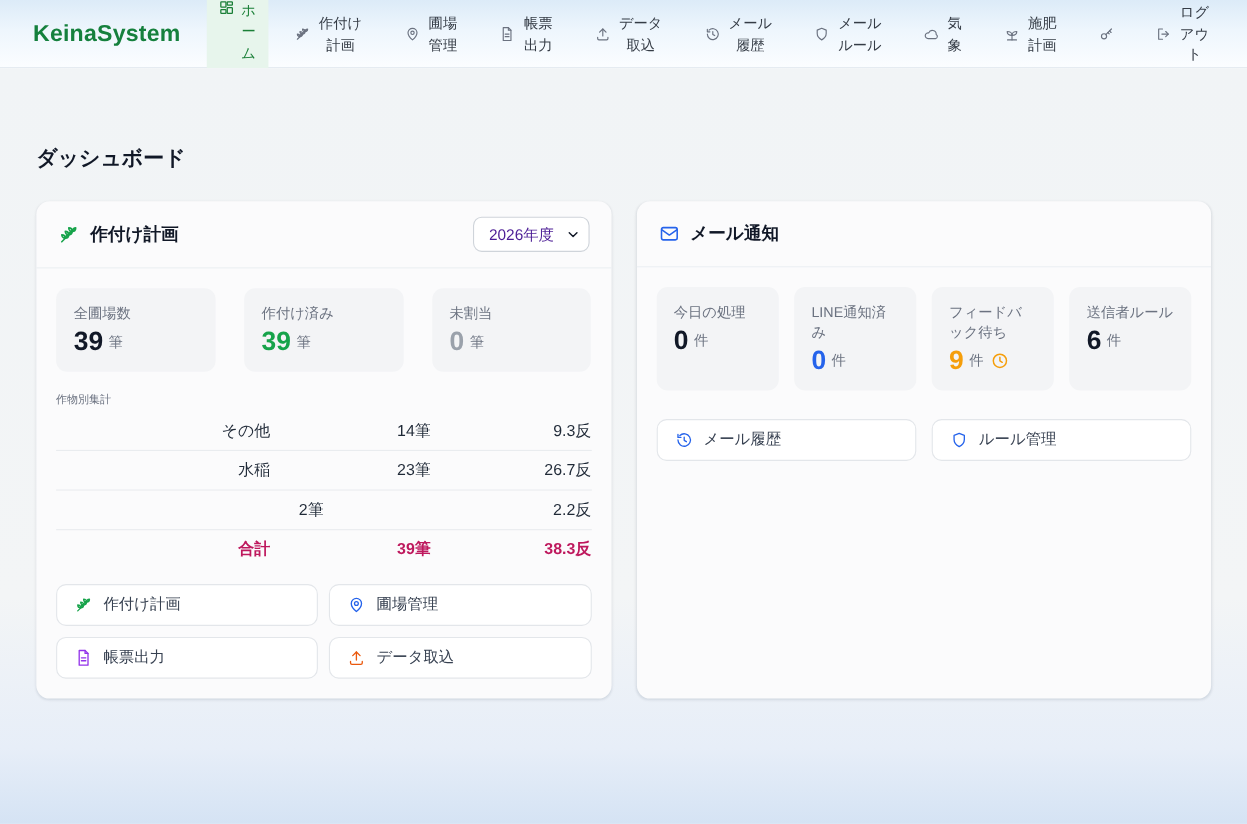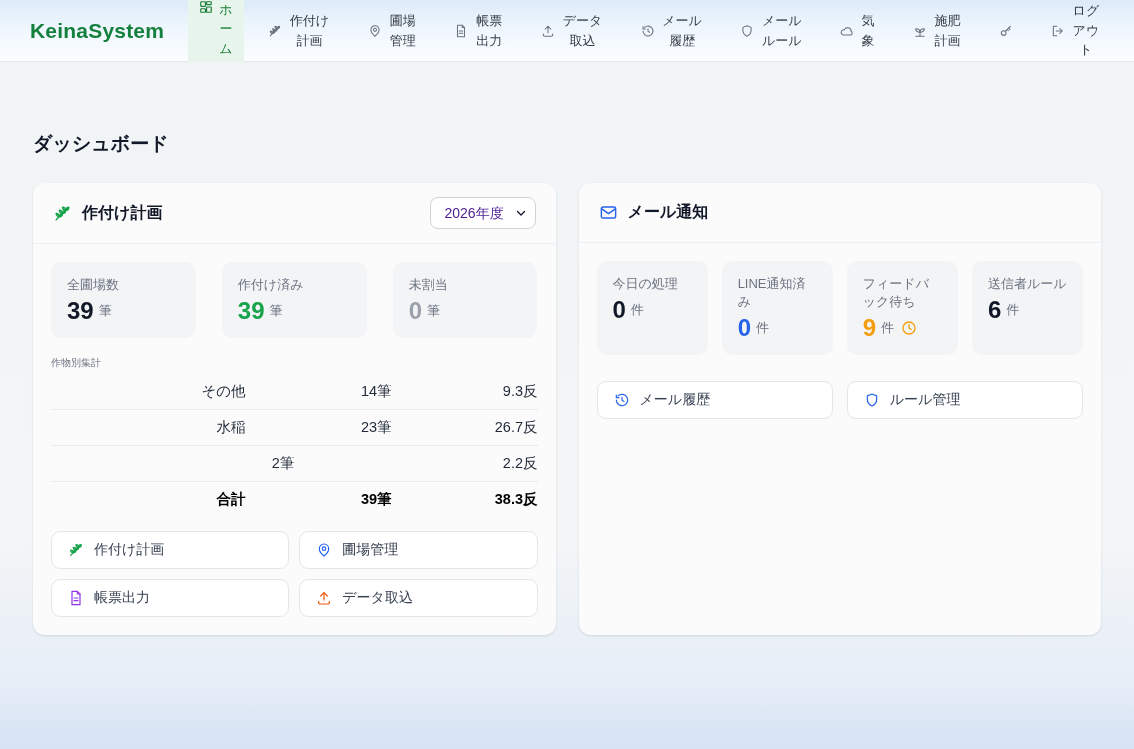--- a/index.html
+++ b/index.html
@@ -91,21 +91,21 @@
 
   .crop-label { font-size:10px; color:#6b7280; margin:18px 0 4px 0; }
   .crop-row {
     display:flex; align-items:center; padding:8px 0;
     border-bottom:1px solid #e9ecef; font-size:14.5px; color:#1f2937;
   }
   .crop-row:last-child { border-bottom:none; }
   .crop-row .c-name { flex:1 1 40%; text-align:right; }
   .crop-row .c-count { flex:1 1 30%; text-align:right; }
   .crop-row .c-area { flex:1 1 30%; text-align:right; }
-  .crop-row.total { font-weight:bold; color:#000000; }
+  .crop-row.total { font-weight:bold; color:#be185d; }
 
   .btn-grid { display:grid; grid-template-columns:1fr 1fr; gap:10px; margin-top:14px; }
   .action-btn {
     display:flex; align-items:center; gap:10px;
     background:#fff; border:1px solid #e3e6ea; border-radius:9px;
     height:38px; padding:0 16px; font-size:14px; color:#374151;
     font-family:inherit; cursor:pointer; text-align:left;
   }
   .action-btn svg { width:16px; height:16px; flex:0 0 auto; }
 

